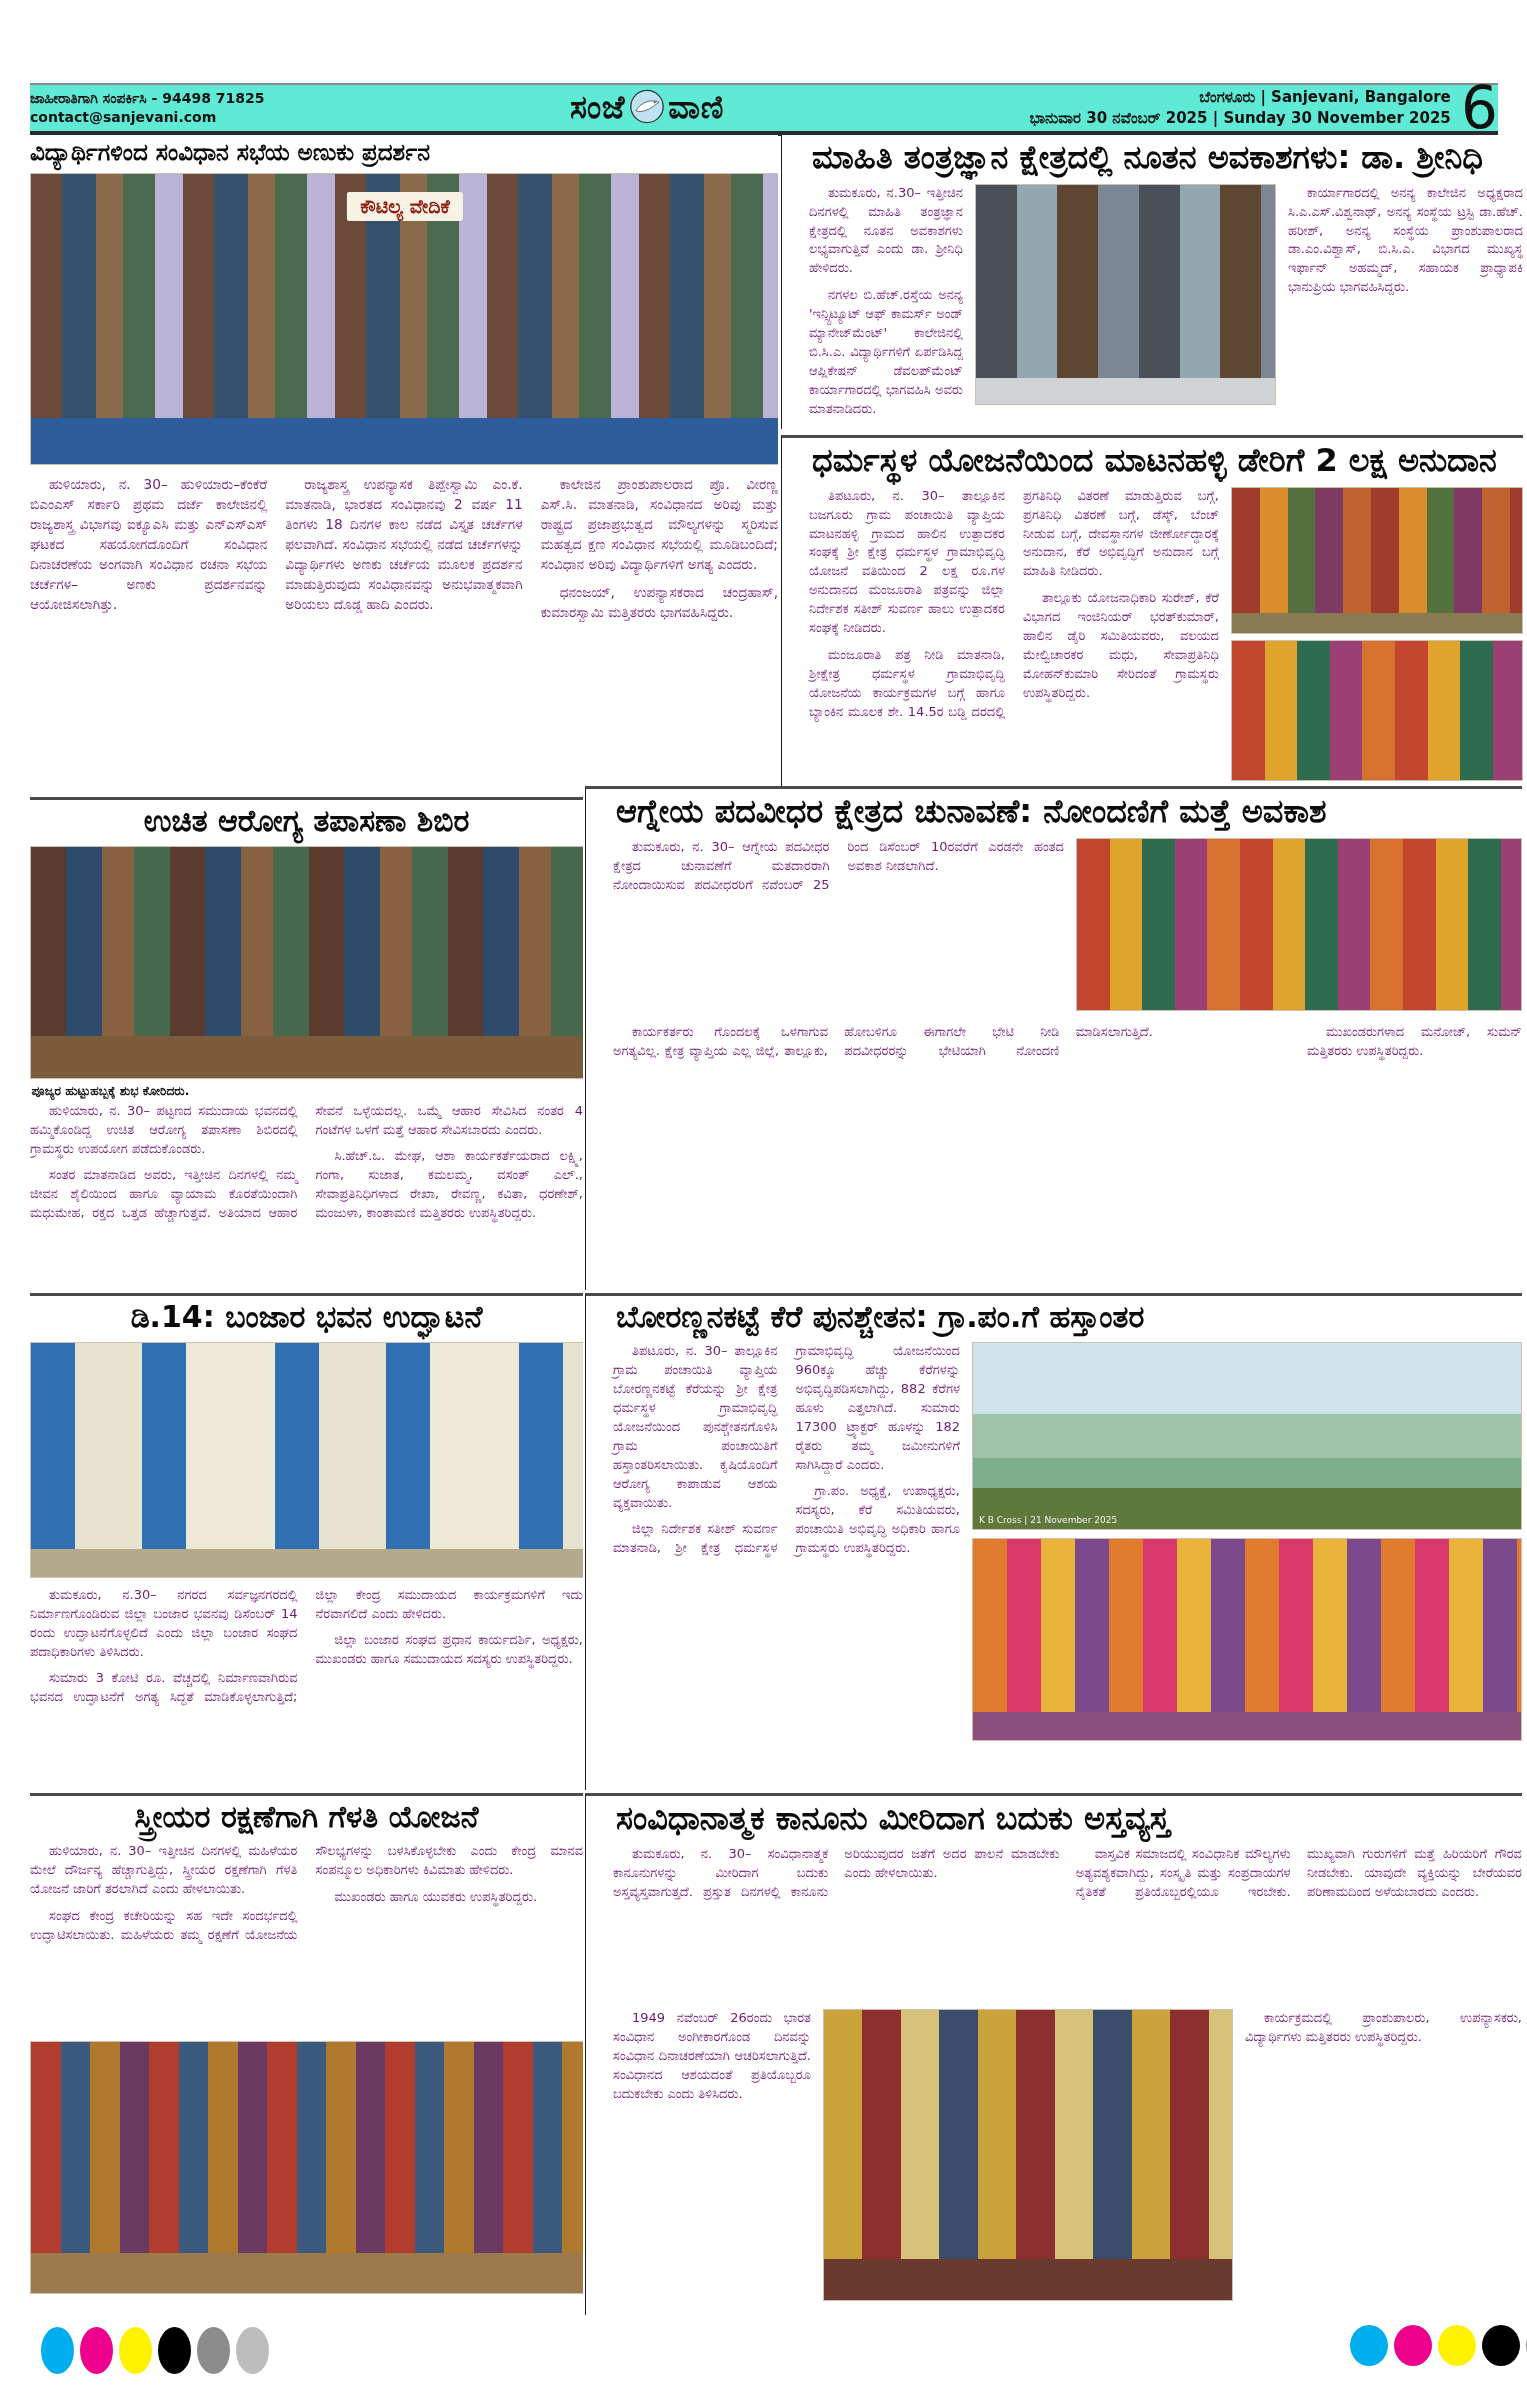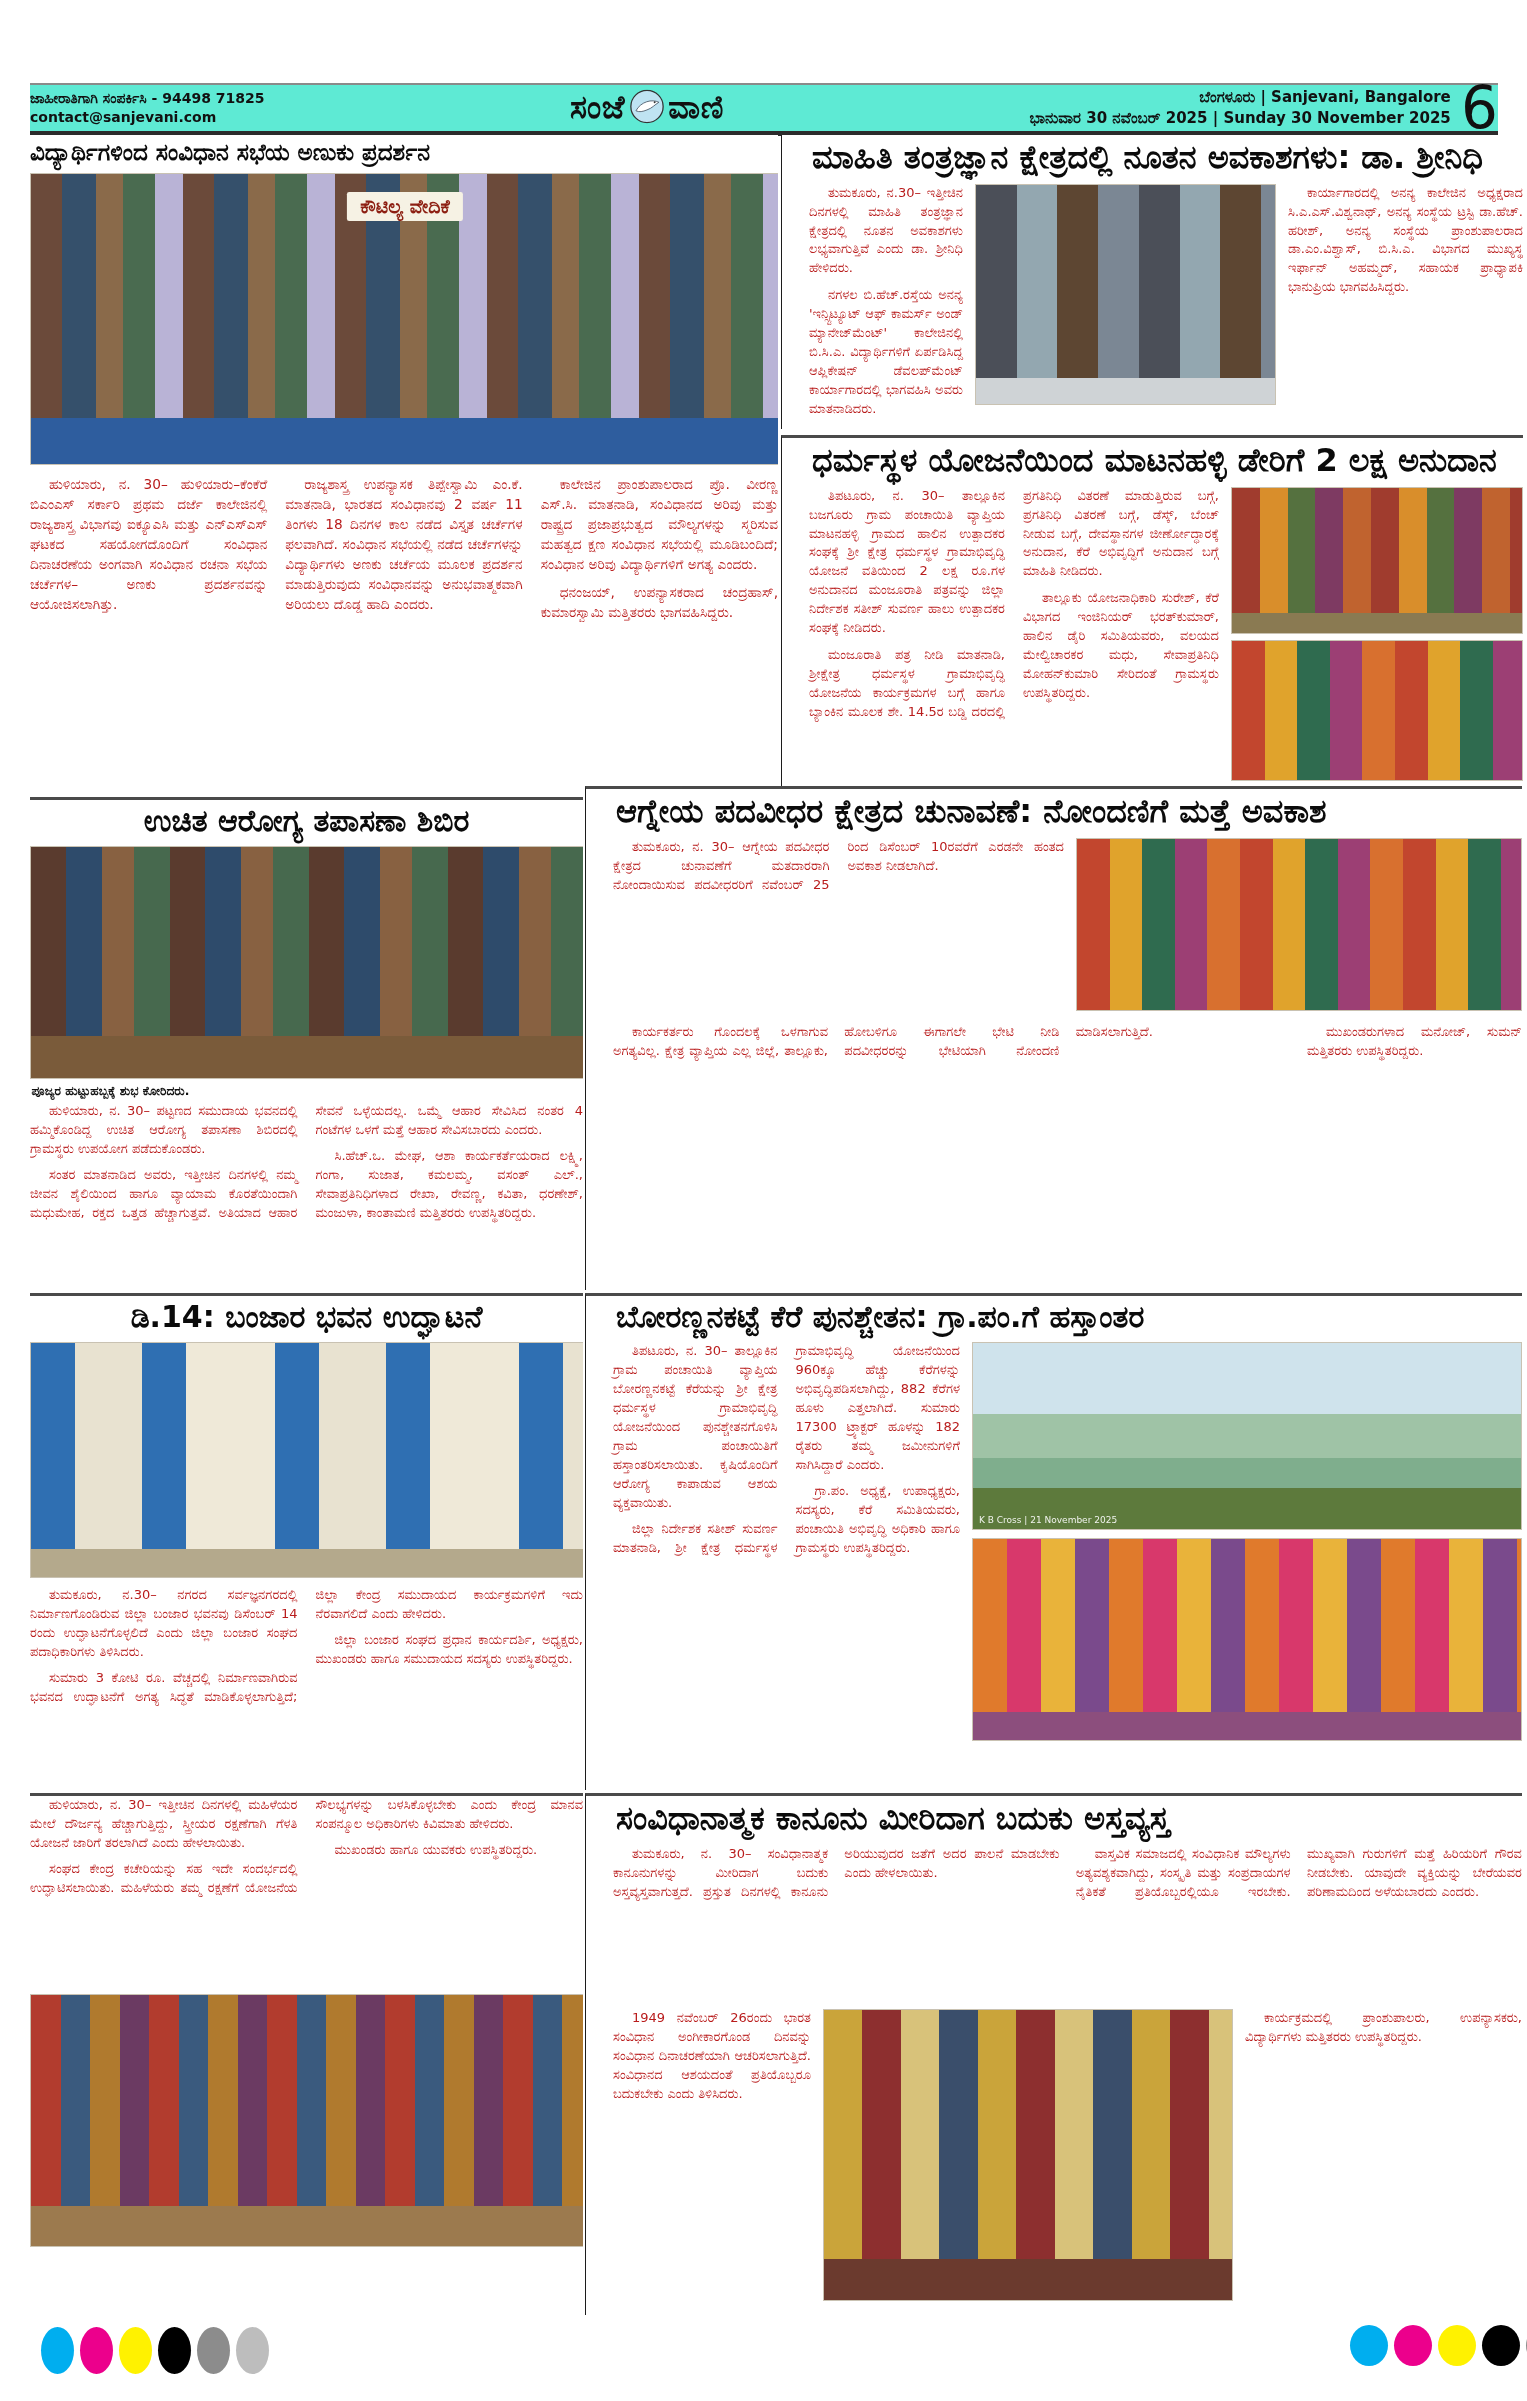--- a/index.html
+++ b/index.html
@@ -17,21 +17,21 @@
   .mh-right .lines{font-size:15px;font-weight:700;line-height:1.4;}
   .mh-right .en{font-weight:600;}
   .page-num{font-size:58px;font-weight:500;line-height:0.9;}
   
   .art{position:absolute;overflow:hidden;background:#fff;}
   .rule-top{border-top:3px solid #4a4a4a;}
   .vline{border-left:1.5px solid #1c1c1c;padding-left:27px;}
   h2.hl{margin:4.4px 3px 7.4px 3px;text-align:center;font-weight:800;color:#0b0b0b;
         line-height:1.15;letter-spacing:0px;}
   .hl-xl{font-size:23px;} .hl-lg{font-size:32px;} .hl-md{font-size:30px;}
-  .body-txt{font-size:13px;line-height:1.46;text-align:justify;color:#b91c1c;}
+  .body-txt{font-size:13px;line-height:1.46;text-align:justify;color:#701a75;}
   .body-txt p{margin:0 0 7.4px 0;text-indent:19px;}
   .cols2{column-count:2;column-gap:18px;}
   .cols3{column-count:3;column-gap:18px;}
   .cols4{column-count:4;column-gap:16.3px;}
   .bigtxt{font-size:13.7px;}
   
   .ph{position:relative;overflow:hidden;border:0.7px solid #c9c2b2;}
   .ph .wm{position:absolute;left:6px;bottom:4.4px;color:#fff;font-size:9px;opacity:.9;}
   .ph .banner{position:absolute;top:6%;left:50%;transform:translateX(-50%);
         background:#f6f2e4;color:#8d1f12;font-weight:800;font-size:19px;
@@ -204,20 +204,21 @@
       <div style="flex:1;display:flex;flex-direction:column;gap:7.4px;">
         <div class="ph ph-lake" style="height:186px;">
           <div class="wm">K B Cross | 21 November 2025</div>
         </div>
         <div class="ph ph-ceremony" style="height:201px;"></div>
       </div>
     </div>
   </div>
 
   <div class="art rule-top" style="left:30px;top:1793px;width:553px;height:519px;">
+    <h2 class="hl hl-md">ಸ್ತ್ರೀಯರ ರಕ್ಷಣೆಗಾಗಿ ಗೆಳತಿ ಯೋಜನೆ</h2>
     <div class="body-txt cols2" style="height:194px;">
       <p>ಹುಳಿಯಾರು, ನ. 30– ಇತ್ತೀಚಿನ ದಿನಗಳಲ್ಲಿ ಮಹಿಳೆಯರ ಮೇಲೆ ದೌರ್ಜನ್ಯ ಹೆಚ್ಚಾಗುತ್ತಿದ್ದು, ಸ್ತ್ರೀಯರ ರಕ್ಷಣೆಗಾಗಿ ಗೆಳತಿ ಯೋಜನೆ ಜಾರಿಗೆ ತರಲಾಗಿದೆ ಎಂದು ಹೇಳಲಾಯಿತು.</p>
       <p>ಸಂಘದ ಕೇಂದ್ರ ಕಚೇರಿಯನ್ನು ಸಹ ಇದೇ ಸಂದರ್ಭದಲ್ಲಿ ಉದ್ಘಾಟಿಸಲಾಯಿತು. ಮಹಿಳೆಯರು ತಮ್ಮ ರಕ್ಷಣೆಗೆ ಯೋಜನೆಯ ಸೌಲಭ್ಯಗಳನ್ನು ಬಳಸಿಕೊಳ್ಳಬೇಕು ಎಂದು ಕೇಂದ್ರ ಮಾನವ ಸಂಪನ್ಮೂಲ ಅಧಿಕಾರಿಗಳು ಕಿವಿಮಾತು ಹೇಳಿದರು.</p>
       <p>ಮುಖಂಡರು ಹಾಗೂ ಯುವಕರು ಉಪಸ್ಥಿತರಿದ್ದರು.</p>
     </div>
     <div class="ph ph-room" style="width:553px;height:251px;margin-top:4.4px;"></div>
   </div>
 
   <div class="art vline rule-top" style="left:585px;top:1793px;width:909px;height:519px;">
     <h2 class="hl hl-lg" style="text-align:left;">ಸಂವಿಧಾನಾತ್ಮಕ ಕಾನೂನು ಮೀರಿದಾಗ ಬದುಕು ಅಸ್ತವ್ಯಸ್ತ</h2>

